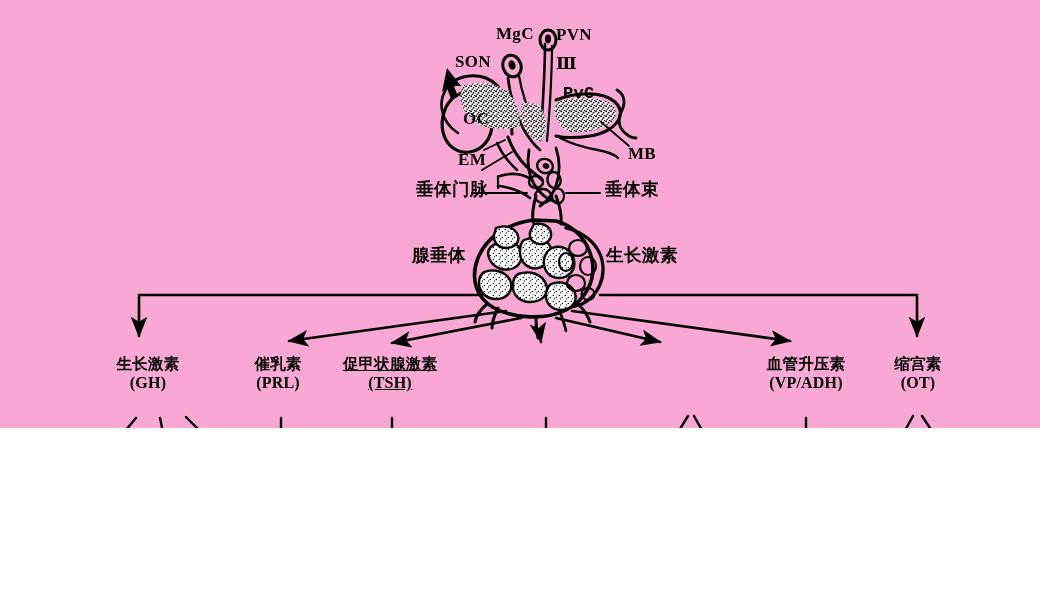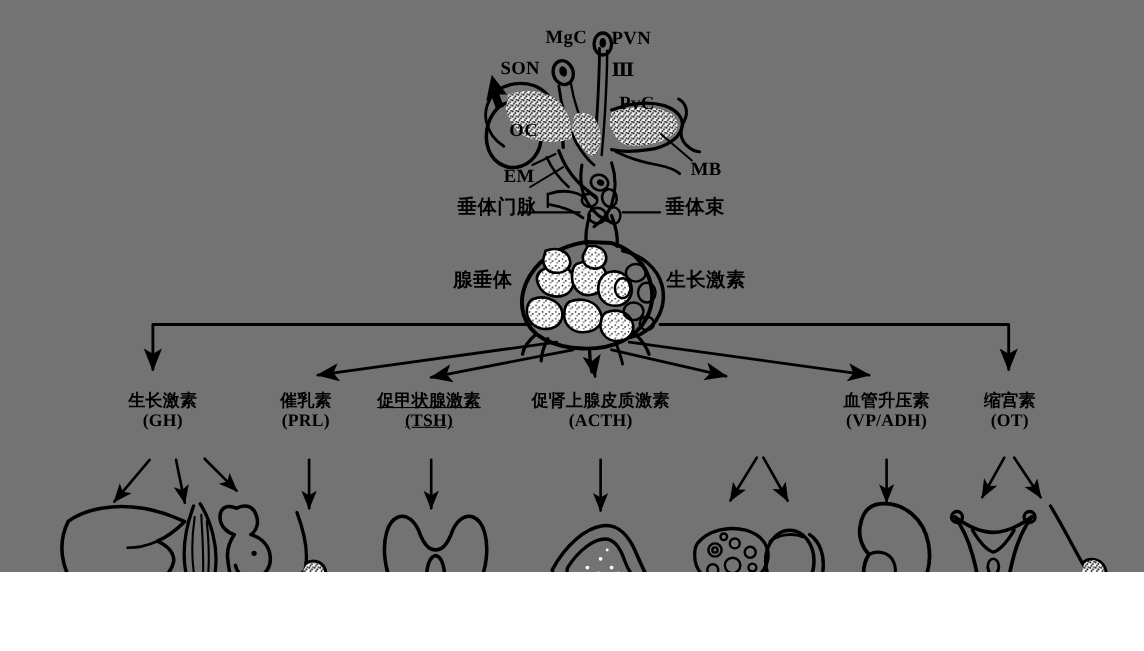--- a/index.html
+++ b/index.html
@@ -7,22 +7,22 @@
     margin: 0;
     padding: 0;
     background: #ffffff;
   }
   body {
     font-family: "Liberation Serif", "DejaVu Serif", serif;
   }
   #figure-root {
     position: relative;
     width: 1040px;
-    height: 520px;
-    background: #737373;
+    height: 428px;
+    background: #f9a8d4;
     overflow: hidden;
   }
   #figure-svg {
     position: absolute;
     left: 0;
     top: 0;
     width: 1040px;
     height: 592px;
   }
   .lbl {
@@ -378,21 +378,21 @@
       <path class="ink" stroke-width="3" stroke-dasharray="22 10" d="M520,566 L727,566 C737,566 742,562 742,552"></path>
 
       <path class="ink" stroke-width="3" stroke-dasharray="20 10" d="M774,552 C774,562 779,566 789,566 L1000,566 C1008,566 1012,562 1012,553"></path>
     </g>
   </svg>
 
   <div class="lbl lbl-anat" style="left:496px; top:24px;">MgC</div>
   <div class="lbl lbl-anat" style="left:556px; top:25px;">PVN</div>
   <div class="lbl lbl-anat" style="left:455px; top:52px;">SON</div>
   <div class="lbl lbl-anat" style="left:556px; top:54px;">Ⅲ</div>
-  <div class="lbl lbl-anat" style="left:563px; top:84px;">PvC</div>
+  <div class="lbl lbl-anat" style="left:563px; top:84px;font-family:Liberation Mono, monospace;">PvC</div>
   <div class="lbl lbl-anat" style="left:463px; top:109px;">OC</div>
   <div class="lbl lbl-anat" style="left:458px; top:150px;">EM</div>
   <div class="lbl lbl-anat" style="left:628px; top:144px;text-align:right;">MB</div>
 
   <div class="lbl lbl-cn" style="left:416px; top:180px;">垂体门脉</div>
   <div class="lbl lbl-cn" style="left:605px; top:180px;">垂体束</div>
   <div class="lbl lbl-cn" style="left:412px; top:246px;">腺垂体</div>
   <div class="lbl lbl-cn" style="left:606px; top:246px;">生长激素</div>
 
   <div class="lbl lbl-horm ctr" style="left:148px; top:356px;">
@@ -400,24 +400,20 @@
     <span class="abbr">(GH)</span>
   </div>
   <div class="lbl lbl-horm ctr" style="left:278px; top:356px;">
     <span>催乳素</span>
     <span class="abbr">(PRL)</span>
   </div>
   <div class="lbl lbl-horm ctr" style="left:390px; top:356px;text-decoration:underline;">
     <span>促甲状腺激素</span>
     <span class="abbr">(TSH)</span>
   </div>
-  <div class="lbl lbl-horm ctr" style="left:546px; top:356px;">
-    <span>促肾上腺皮质激素</span>
-    <span class="abbr">(ACTH)</span>
-  </div>
   <div class="lbl lbl-horm ctr" style="left:806px; top:356px;">
     <span>血管升压素</span>
     <span class="abbr">(VP/ADH)</span>
   </div>
   <div class="lbl lbl-horm ctr" style="left:918px; top:356px;">
     <span>缩宫素</span>
     <span class="abbr">(OT)</span>
   </div>
 
   <div class="lbl lbl-group ctr" style="left:392px; top:570px;">A</div>

